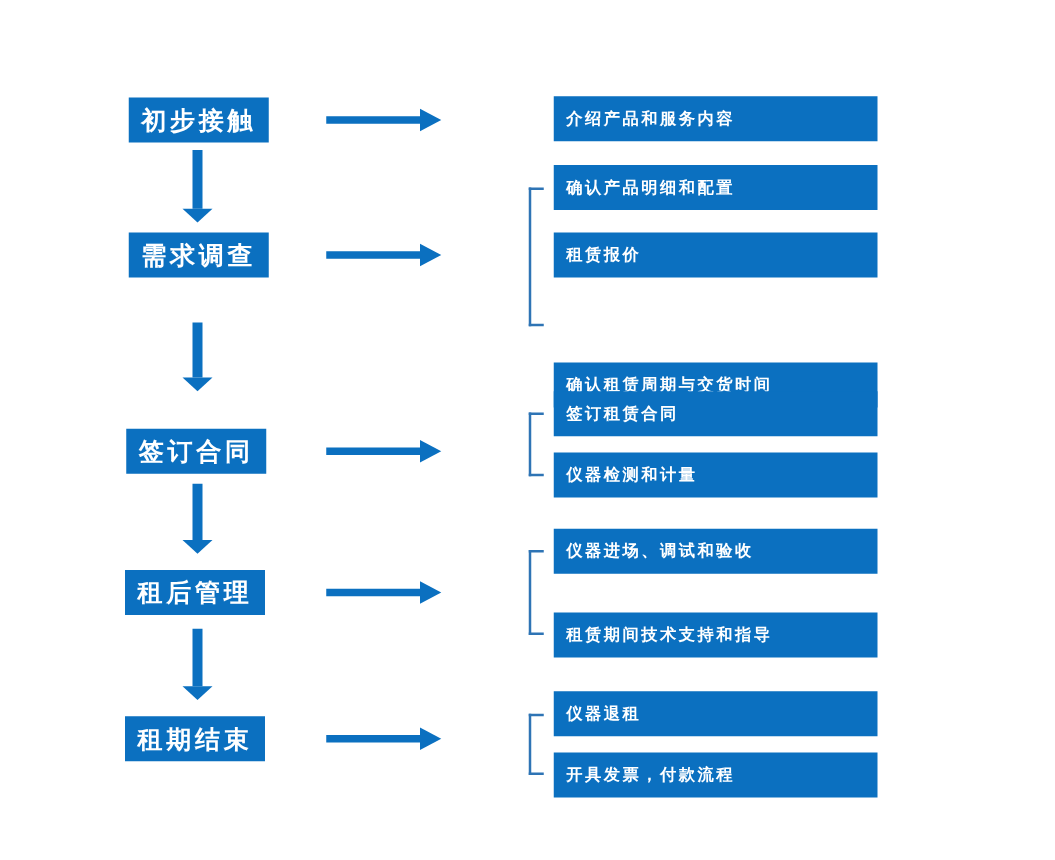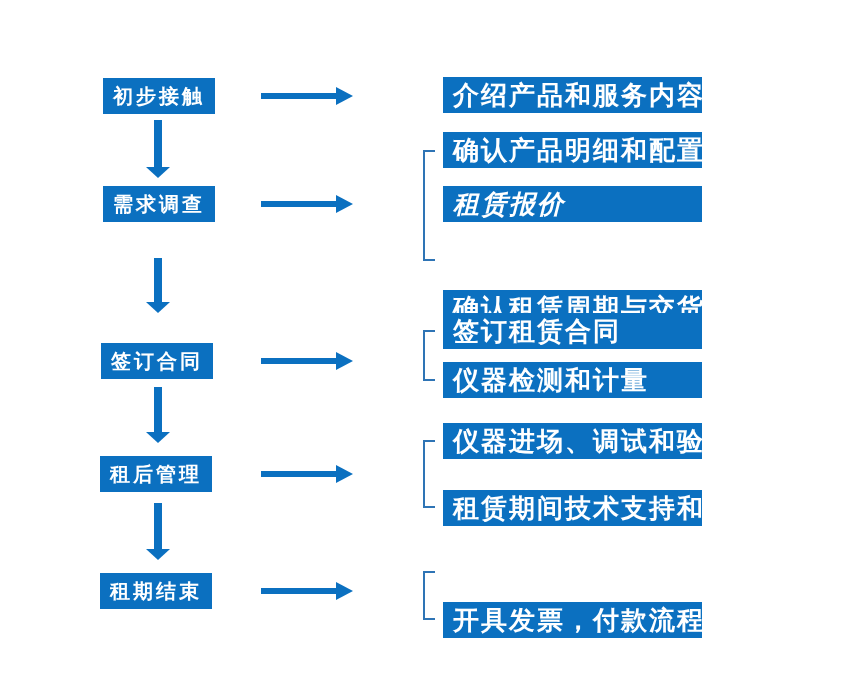--- a/index.html
+++ b/index.html
@@ -21,21 +21,21 @@
   .box{
     position:absolute;background:var(--primary);color:#fff;font-weight:bold;
     display:flex;align-items:center;box-sizing:border-box;
   }
   .step{
     width:112px;height:36px;justify-content:center;
     font-size:20px;letter-spacing:3px;
   }
   .outbox{
     left:443px;width:259px;height:36px;justify-content:flex-start;
-    padding-left:10px;font-size:26px;letter-spacing:2px;white-space:nowrap;
+    padding-left:10px;font-size:13px;letter-spacing:2px;white-space:nowrap;
   }
   
   .varrow{position:absolute;left:146px;width:24px;}
   .varrow .vshaft{position:absolute;left:8px;top:0;width:8px;height:calc(100% - 11px);background:var(--primary);}
   .varrow .vhead{position:absolute;bottom:0;left:0;width:0;height:0;
     border-left:12px solid transparent;border-right:12px solid transparent;
     border-top:11px solid var(--primary);}
   
   .harrow{position:absolute;left:261px;width:92px;height:18px;}
   .harrow .hshaft{position:absolute;left:0;top:6px;width:75px;height:6px;background:var(--primary);}
@@ -99,24 +99,25 @@
   </div>
 
   <div class="bracket" style="top:150px;height:111px;"></div>
   <div class="bracket" style="top:330px;height:51px;"></div>
   <div class="bracket" style="top:440px;height:68px;"></div>
   <div class="bracket" style="top:571px;height:49px;"></div>
 
   <div class="box outbox" style="top:77px;">介绍产品和服务内容</div>
 
   <div class="box outbox" style="top:132px;">确认产品明细和配置</div>
-  <div class="box outbox" style="top:186px;font-style:italic;">租赁报价</div>
+  <div class="box outbox" style="top:186px;">租赁报价</div>
   <div class="box outbox" style="top:254px;margin-top:36px;">确认租赁周期与交货时间</div>
 
   <div class="box outbox" style="top:313px;">签订租赁合同</div>
   <div class="box outbox" style="top:362px;">仪器检测和计量</div>
 
   <div class="box outbox" style="top:423px;">仪器进场、调试和验收</div>
   <div class="box outbox" style="top:490px;">租赁期间技术支持和指导</div>
 
+  <div class="box outbox" style="top:553px;">仪器退租</div>
   <div class="box outbox" style="top:602px;">开具发票，付款流程</div>
 
 </div>
 
 </body></html>

